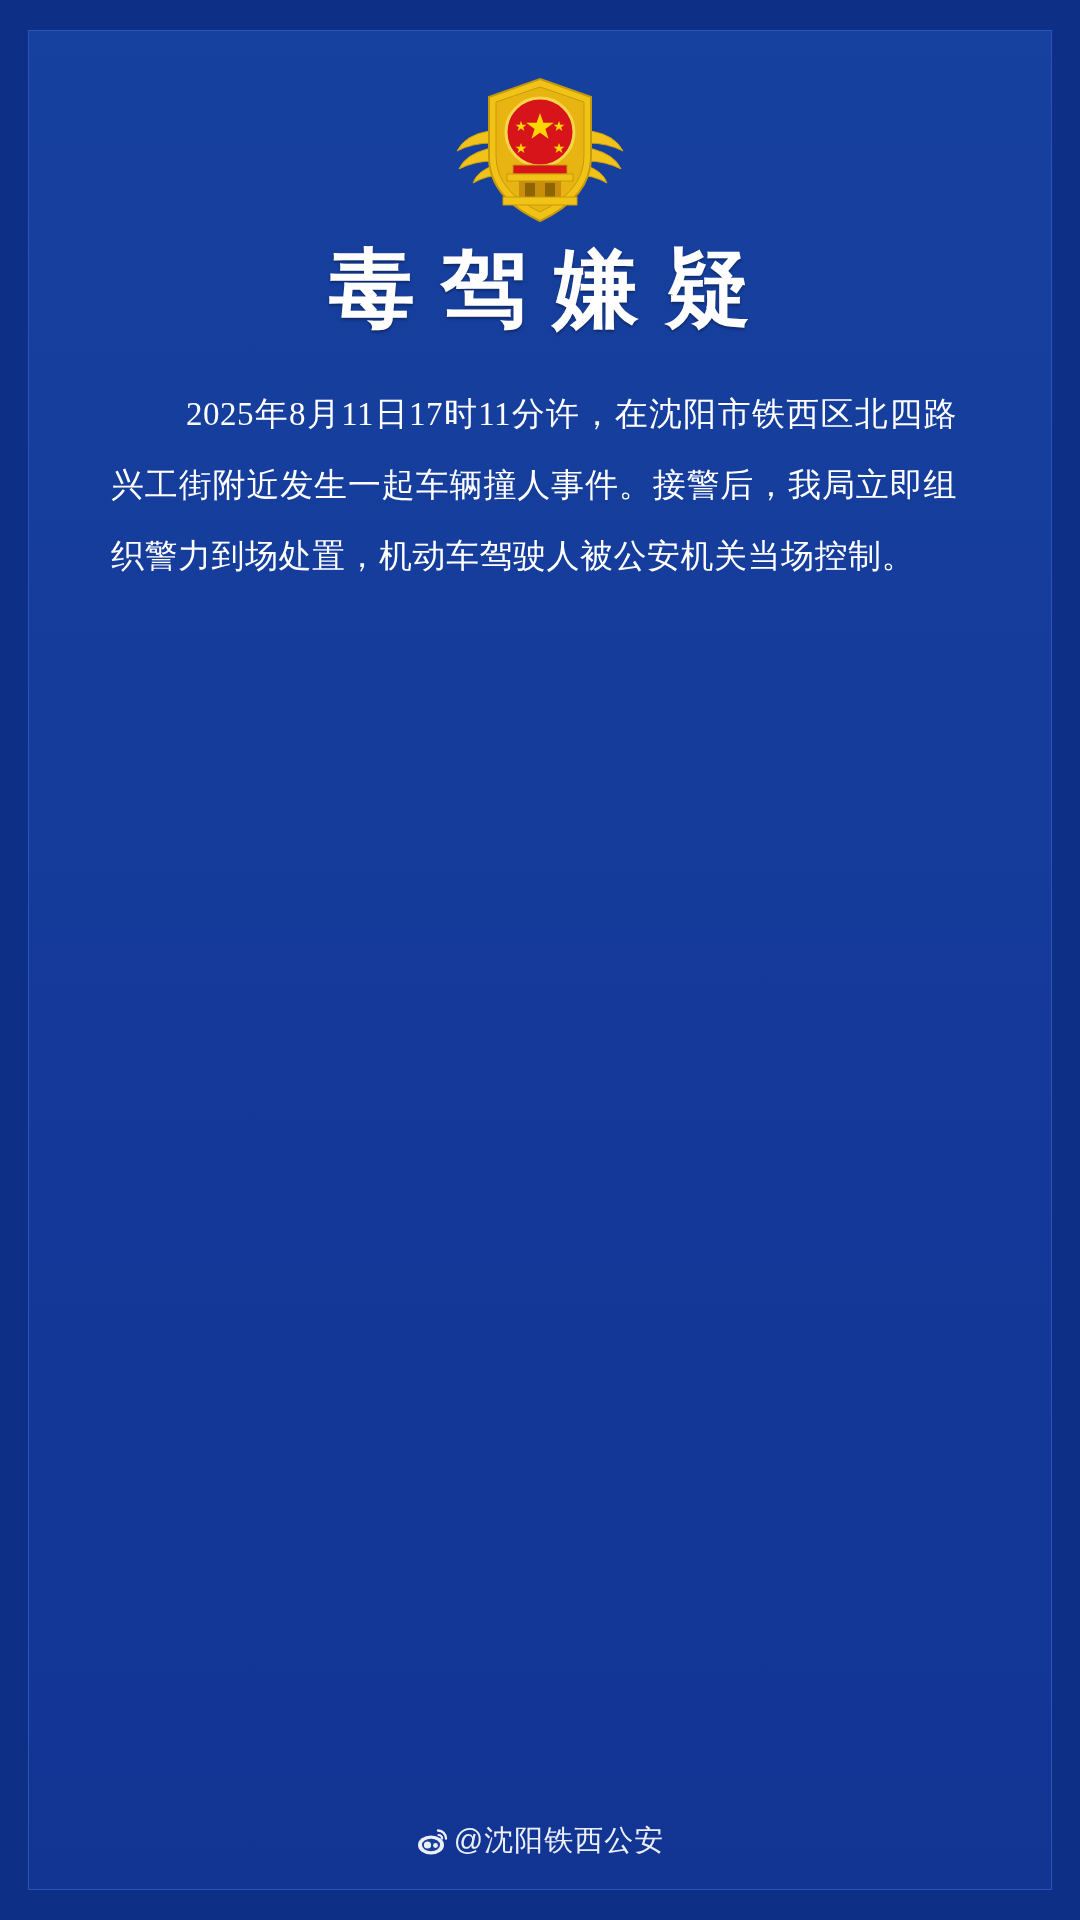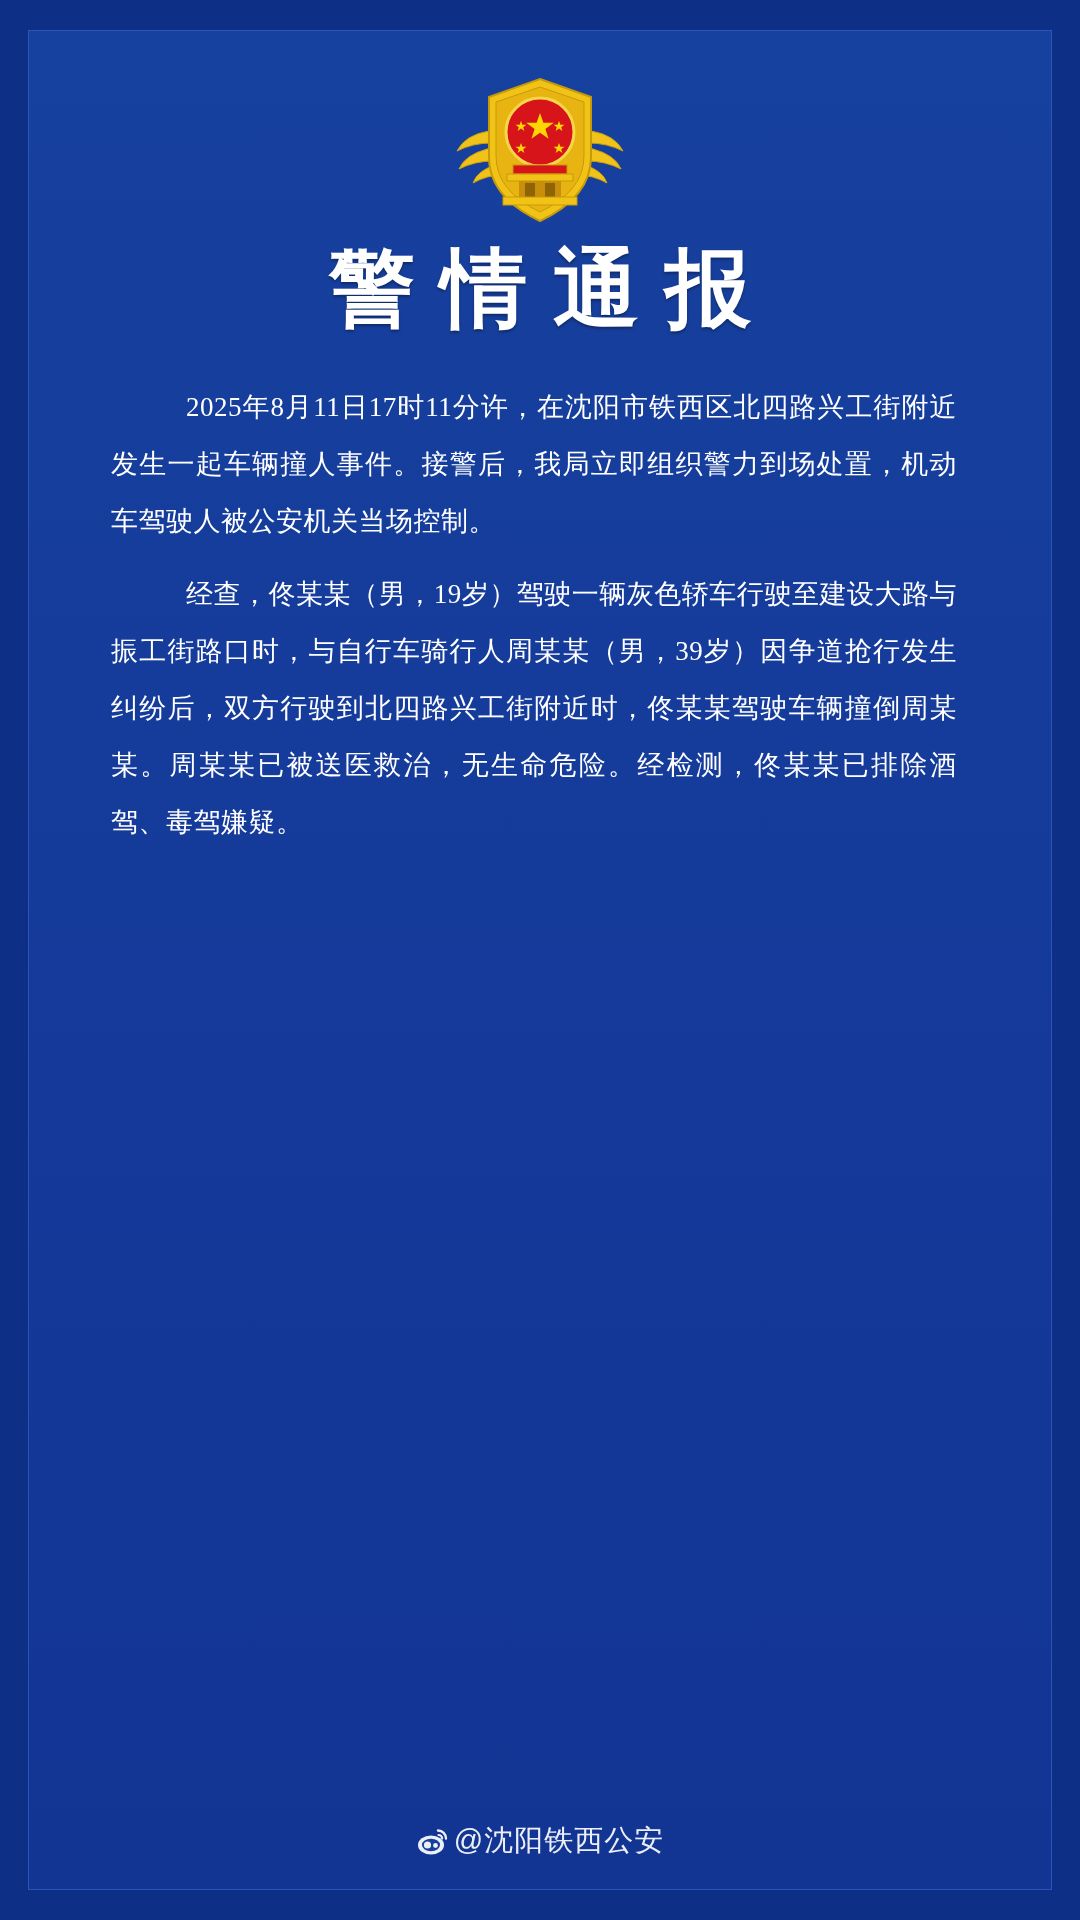--- a/index.html
+++ b/index.html
@@ -67,22 +67,22 @@
   }
 
   
   .body {
     position: absolute;
     left: 82px;
     right: 82px;
     top: 348px;
   }
   .para {
-    font-size: 27px;
-    line-height: 57px;
+    font-size: 33px;
+    line-height: 71px;
     text-align: justify;
     text-justify: inter-ideograph;
     text-indent: 75px;
     margin: 0 12px 16px 0;
     letter-spacing: 0.5px;
     font-family: "Liberation Serif", "DejaVu Serif", serif;
   }
 
   
   .sign {
@@ -160,25 +160,24 @@
           <rect x="68" y="96" width="54" height="9" fill="#d7141a" stroke="#c79a0a" stroke-width="1"></rect>
           <rect x="62" y="105" width="66" height="7" fill="#f2c317" stroke="#c79a0a" stroke-width="1"></rect>
           <rect x="74" y="112" width="42" height="16" fill="#c98f0c"></rect>
           <rect x="80" y="114" width="10" height="14" fill="#8f6405"></rect>
           <rect x="100" y="114" width="10" height="14" fill="#8f6405"></rect>
           <rect x="58" y="128" width="74" height="8" fill="#f2c317" stroke="#c79a0a" stroke-width="1"></rect>
         </svg>
       </div>
     </div>
 
-    <div class="title">警情通报</div>
+    <div class="title">毒驾嫌疑</div>
 
     <div class="body">
       <p class="para">2025年8月11日17时11分许，在沈阳市铁西区北四路兴工街附近发生一起车辆撞人事件。接警后，我局立即组织警力到场处置，机动车驾驶人被公安机关当场控制。</p>
-      <p class="para">经查，佟某某（男，19岁）驾驶一辆灰色轿车行驶至建设大路与振工街路口时，与自行车骑行人周某某（男，39岁）因争道抢行发生纠纷后，双方行驶到北四路兴工街附近时，佟某某驾驶车辆撞倒周某某。周某某已被送医救治，无生命危险。经检测，佟某某已排除酒驾、毒驾嫌疑。</p>
     </div>
 
 
     <div class="footer">
       <span class="weibo-icon">
         <svg viewBox="0 0 34 34" width="34" height="34" aria-hidden="true">
           <ellipse cx="15" cy="21" rx="13" ry="9.5" fill="#ffffff"></ellipse>
           <ellipse cx="15" cy="21" rx="9" ry="6.2" fill="#16409c"></ellipse>
           <circle cx="11.5" cy="21" r="3.6" fill="#ffffff"></circle>
           <circle cx="19.5" cy="21.5" r="2.4" fill="#ffffff"></circle>

